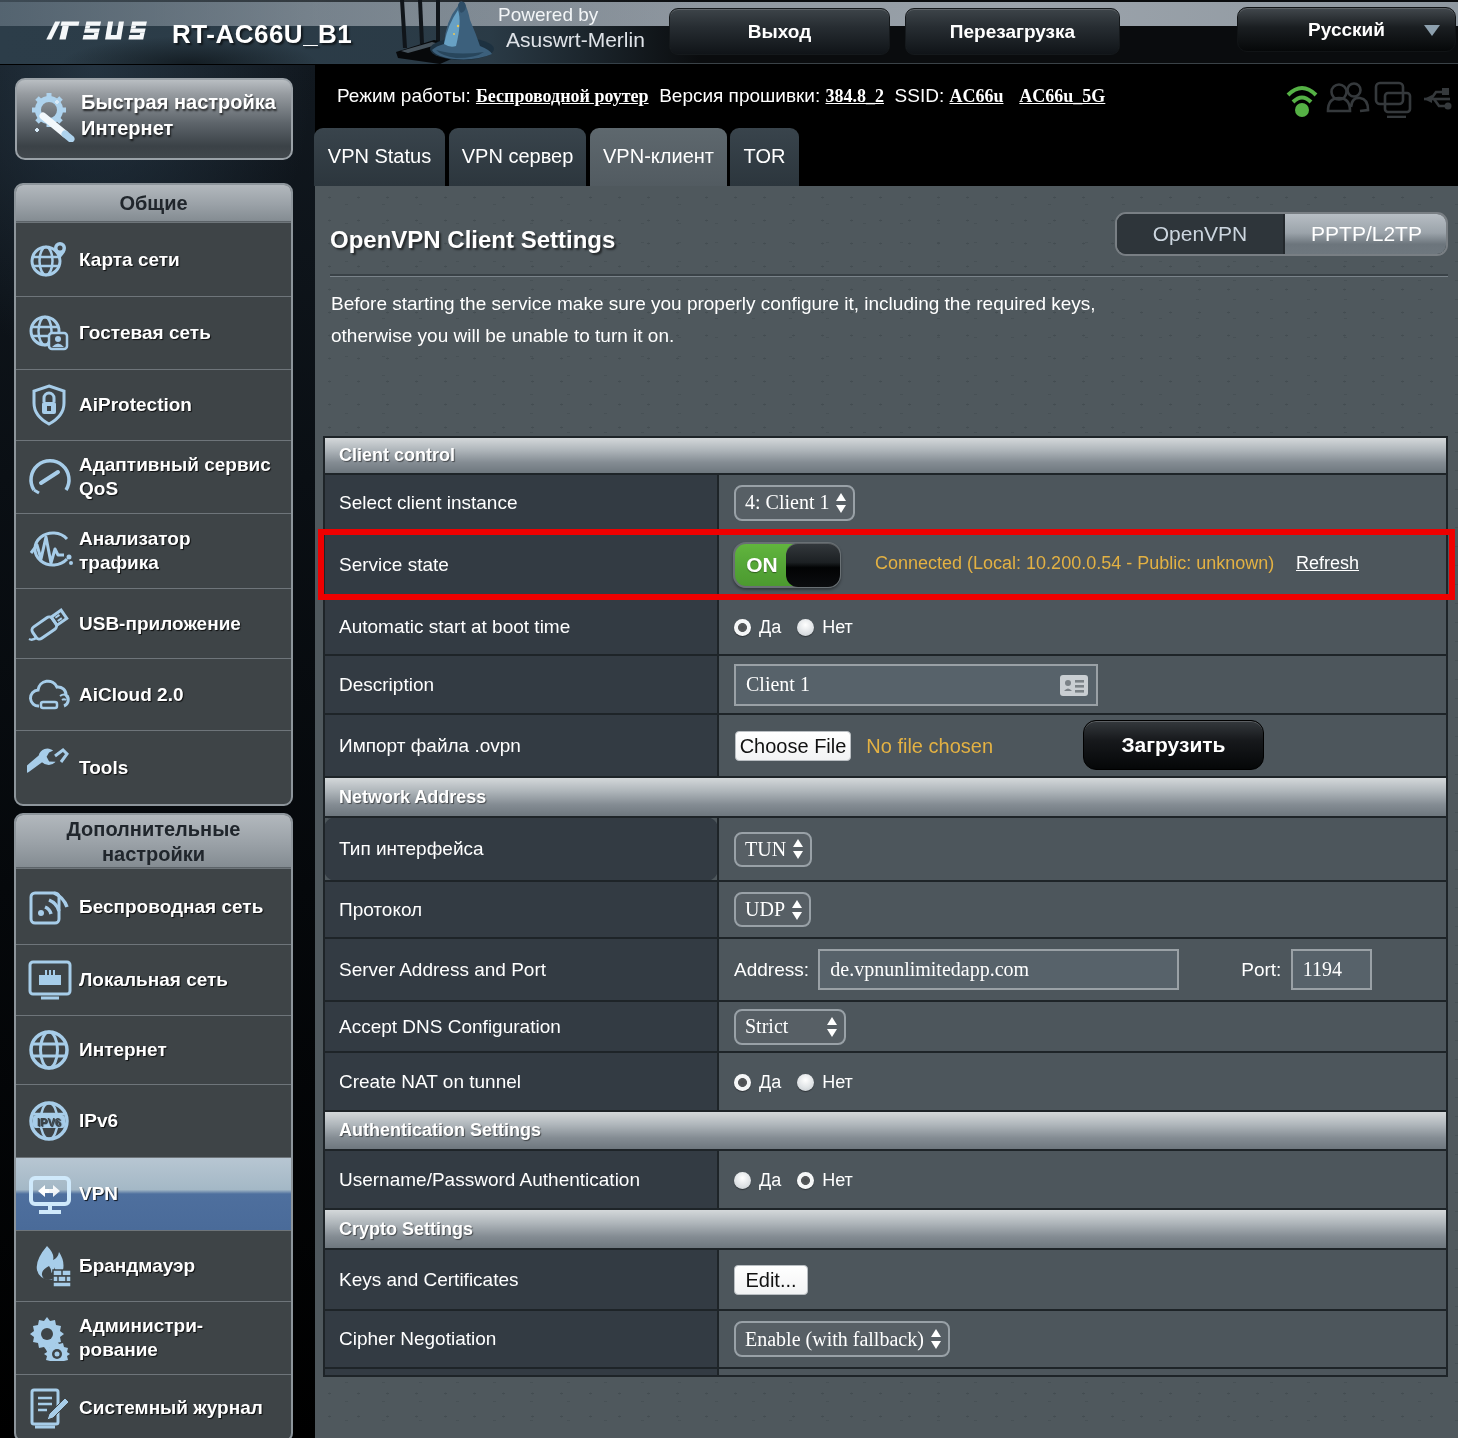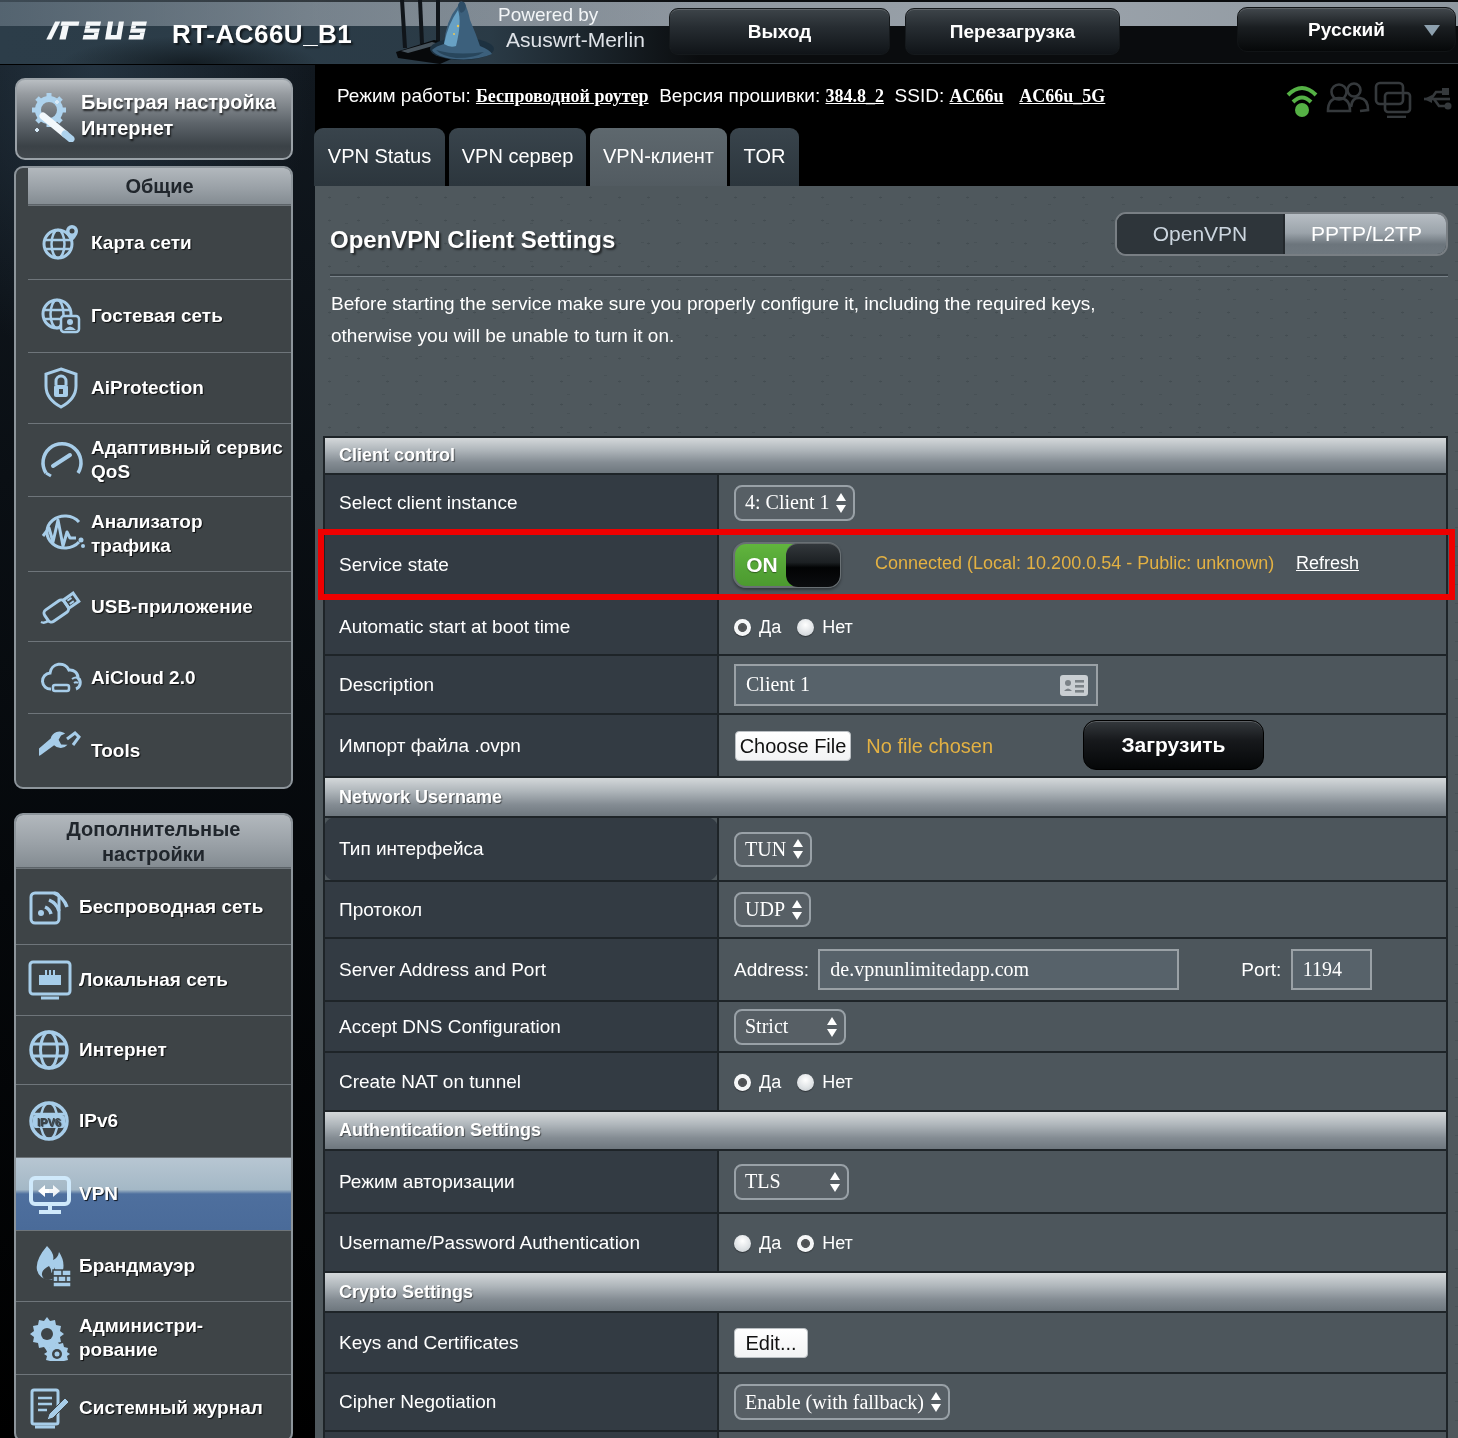--- a/index.html
+++ b/index.html
@@ -188,21 +188,21 @@
         <line x1="32" y1="28" x2="36" y2="32"></line>
       <line x1="36" y1="8" x2="32" y2="12"></line>
         <line x1="16" y1="28" x2="12" y2="32"></line>
     </g>
     <path d="M18,26 L40,44" stroke="#f2f8fc" stroke-width="7" stroke-linecap="round"></path>
     <path d="M40,44 l6,5" stroke="#aed3ee" stroke-width="7" stroke-linecap="round"></path>
     <path d="M10,40 l4,0 m-2,-2 l0,4 M30,12 l4,0 m-2,-2 l0,4" stroke="#d6e9f7" stroke-width="2"></path>
   </svg>
   <div class="t">Быстрая настройка<br>Интернет</div>
 </div>
-<div class="menu" id="menu1" style="top:166px;padding-left:12px;">
+<div class="menu" id="menu1" style="top:183px;">
   <div class="mhead" style="height:37px;line-height:37px;">Общие</div>
   <div class="mitem" style="height:74px;">
       <svg class="ic" width="44" height="44" viewBox="0 0 44 44">
         <circle cx="19" cy="23" r="14" fill="none" stroke="#a7cde9" stroke-width="3"></circle>
         <ellipse cx="19" cy="23" rx="6.5" ry="14" fill="none" stroke="#a7cde9" stroke-width="2.5"></ellipse>
         <line x1="5" y1="19" x2="33" y2="19" stroke="#a7cde9" stroke-width="2.5"></line>
         <line x1="5" y1="28" x2="33" y2="28" stroke="#a7cde9" stroke-width="2.5"></line>
         <path d="M33,4 a6,6 0 0 1 6,6 c0,5 -6,10 -6,10 c0,0 -6,-5 -6,-10 a6,6 0 0 1 6,-6 Z" fill="#a7cde9"></path>
         <circle cx="33" cy="10" r="2.5" fill="#3e4447"></circle>
       </svg>
@@ -423,21 +423,21 @@
         </tr>
   <tr>
           <th style="height:63px;">Импорт файла .ovpn</th>
           <td style="position:relative;">
     <span class="whitebtn" style="width:116px;height:30px;line-height:28px;margin-left:1px;">Choose File</span>
     <span class="orange" style="font-size:20px;margin-left:10px;">No file chosen</span>
     <div id="loadbtn">Загрузить</div>
   </td>
         </tr>
   <tr class="shead">
-          <td colspan="2" style="height:40px;">Network Username</td>
+          <td colspan="2" style="height:40px;">Network Address</td>
         </tr>
   <tr>
           <th style="height:64px;border-radius:12px;">Тип интерфейса</th>
           <td><span class="fsel" style="height:35px;">TUN<span class="arr"></span></span></td>
         </tr>
   <tr>
           <th style="height:57px;">Протокол</th>
           <td><span class="fsel" style="height:35px;">UDP<span class="arr"></span></span></td>
         </tr>
   <tr>
@@ -449,24 +449,20 @@
           <td><span class="fsel" style="width:112px;justify-content:space-between;">Strict<span class="arr"></span></span></td>
         </tr>
   <tr>
           <th style="height:59px;">Create NAT on tunnel</th>
           <td><span class="radio on"></span><span class="rlabel">Да</span><span class="radio"></span><span class="rlabel">Нет</span></td>
         </tr>
   <tr class="shead">
           <td colspan="2" style="height:39px;">Authentication Settings</td>
         </tr>
   <tr>
-          <th style="height:63px;">Режим авторизации</th>
-          <td><span class="fsel" style="width:115px;justify-content:space-between;">TLS<span class="arr"></span></span></td>
-        </tr>
-  <tr>
           <th style="height:59px;">Username/Password Authentication</th>
           <td><span class="radio"></span><span class="rlabel">Да</span><span class="radio on"></span><span class="rlabel">Нет</span></td>
         </tr>
   <tr class="shead">
           <td colspan="2" style="height:40px;">Crypto Settings</td>
         </tr>
   <tr>
           <th style="height:61px;">Keys and Certificates</th>
           <td><span class="whitebtn" style="width:74px;height:30px;line-height:28px;">Edit...</span></td>
         </tr>

